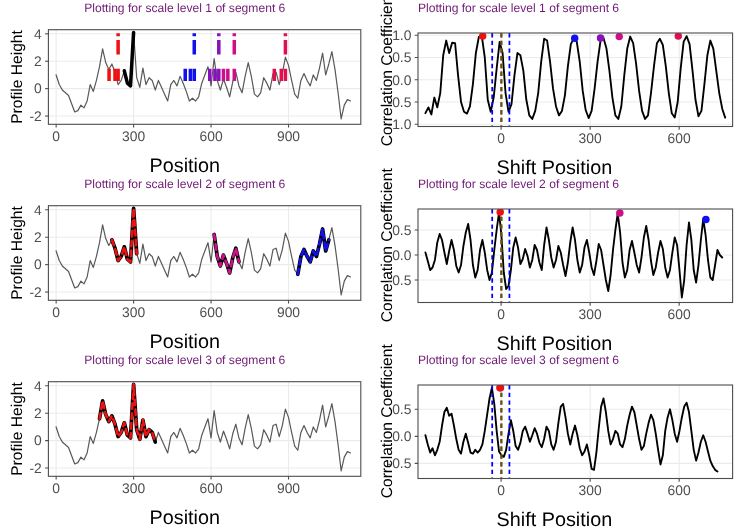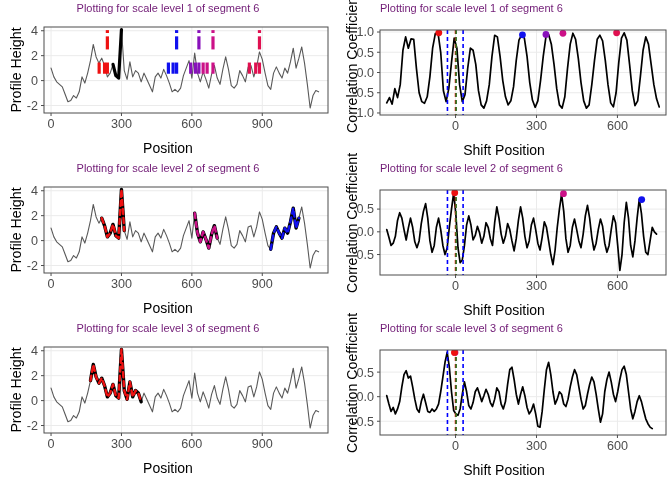--- a/index.html
+++ b/index.html
@@ -46,21 +46,21 @@
     transform:rotate(-90deg);
     transform-origin:center center;
     text-align:center;
     white-space:nowrap;
   }
   .xlab{
     position:absolute;
     width:336px;
     left:0;
     text-align:center;
-    font-size:14px;
+    font-size:18px;
     color:#000000;
     white-space:nowrap;
   }
   .plotsvg{
     position:absolute;
     left:0;top:0;
     width:336px;height:160px;
   }
   .tick-text{
     font-size:12.6px;

